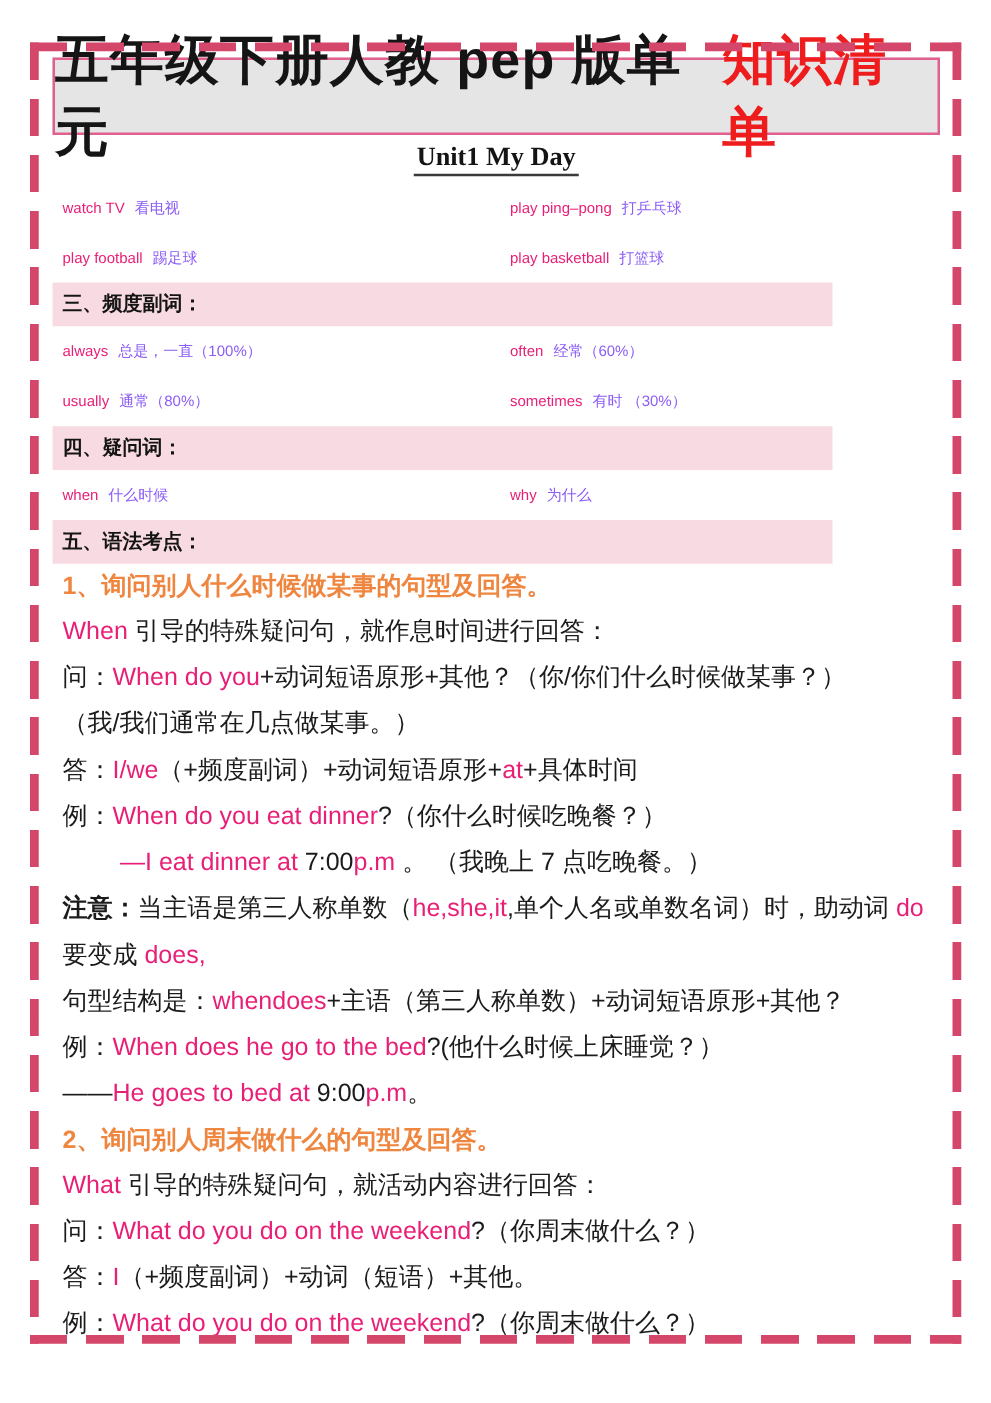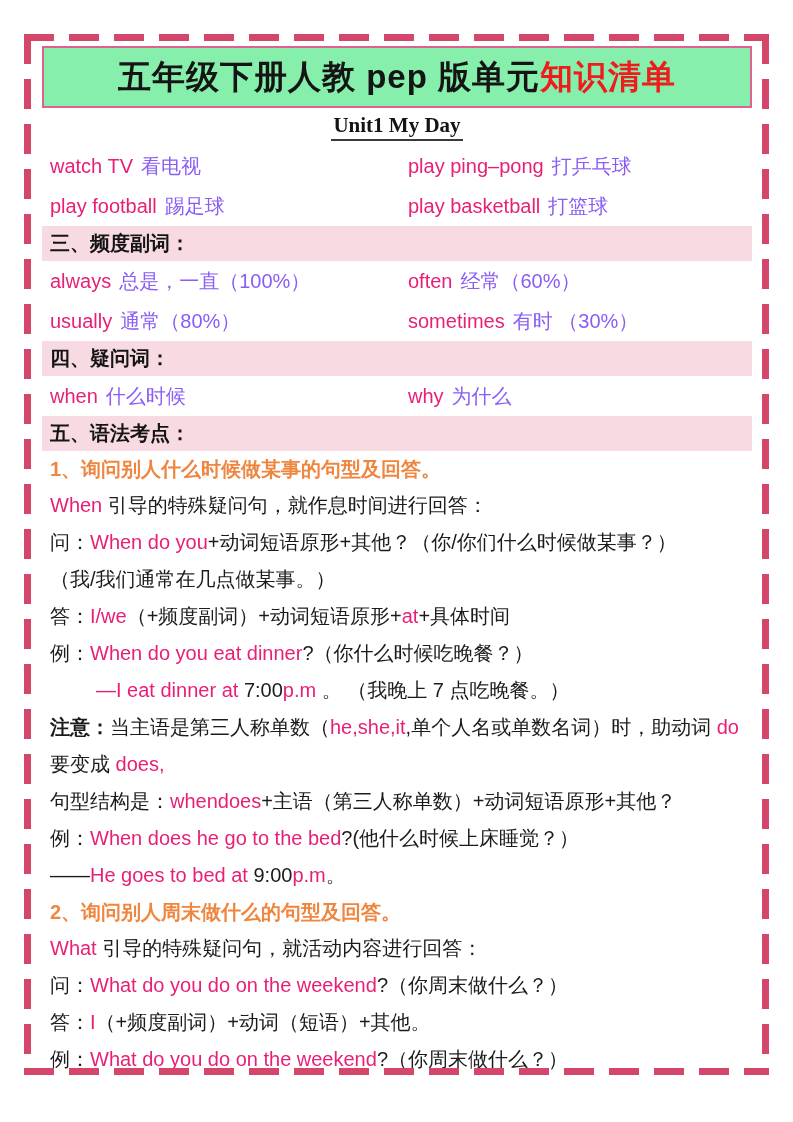--- a/index.html
+++ b/index.html
@@ -20,44 +20,44 @@
   .dash-v{width:7px;top:34px;height:1041px;
     background:repeating-linear-gradient(180deg,#d5466b 0 30px,transparent 30px 45px);}
   .dash-left{left:24px;}
   .dash-right{left:762px;}
 
   .inner{position:absolute;left:42px;top:46px;width:710px;}
 
   
   .title-box{
     box-sizing:border-box;height:62px;width:710px;
-    background:#86efac;border:2px solid #e0618f;
+    background:#e5e5e5;border:2px solid #e0618f;
     display:flex;align-items:center;justify-content:center;
-    font-size:33px;font-weight:bold;letter-spacing:1px;
+    font-size:43px;font-weight:bold;letter-spacing:1px;
   }
   .t-black{color:#151515;}
   .t-red{color:#ee1c1c;}
 
   .unit-row{height:38px;display:flex;align-items:center;justify-content:center;font-family:Liberation Serif, serif;}
   .unit{
     font-size:21px;color:#141414;font-weight:bold;
     border-bottom:2px solid #3a3a3a;padding:0 2px 1px 2px;
   }
 
   
   .grid{display:grid;grid-template-columns:358px auto;padding-left:8px;}
-  .cell{height:40px;display:flex;align-items:center;font-size:20px;white-space:nowrap;}
+  .cell{height:40px;display:flex;align-items:center;font-size:12px;white-space:nowrap;}
   .en{color:#e81f76;}
   .zh{color:#8b5cf6;margin-left:8px;}
 
   
   .band{
-    box-sizing:border-box;width:710px;height:35px;margin-top:0;
+    box-sizing:border-box;width:624px;height:35px;margin-top:0;
     background:#f8dbe2;display:flex;align-items:center;
-    padding-left:8px;font-size:20px;font-weight:bold;color:#141414;
+    padding-left:8px;font-size:16px;font-weight:bold;color:#141414;
   }
 
   
   .ln{margin:0;padding-left:8px;height:37px;line-height:37px;font-size:20px;white-space:nowrap;}
   .hn{height:36px;line-height:36px;font-weight:bold;}
   .or{color:#ef8640;}
   .pk{color:#e81f76;}
   .bk{color:#1b1b1b;}
   .bd{color:#1b1b1b;font-weight:bold;}
   .ind{padding-left:54px;}

